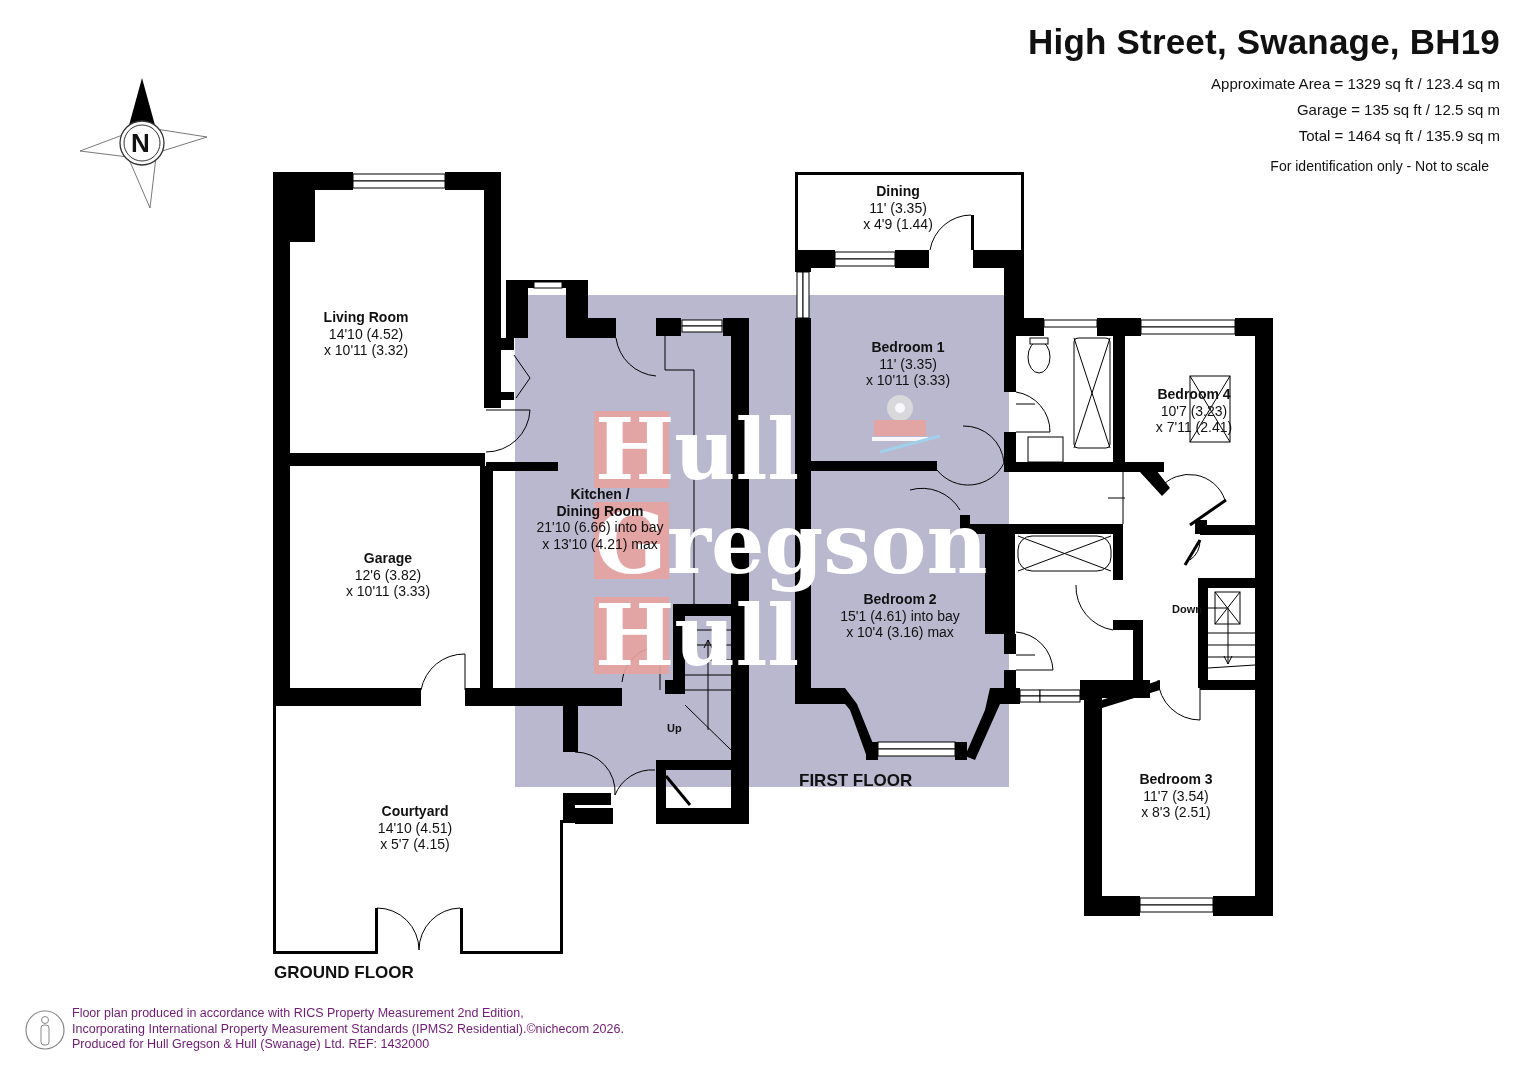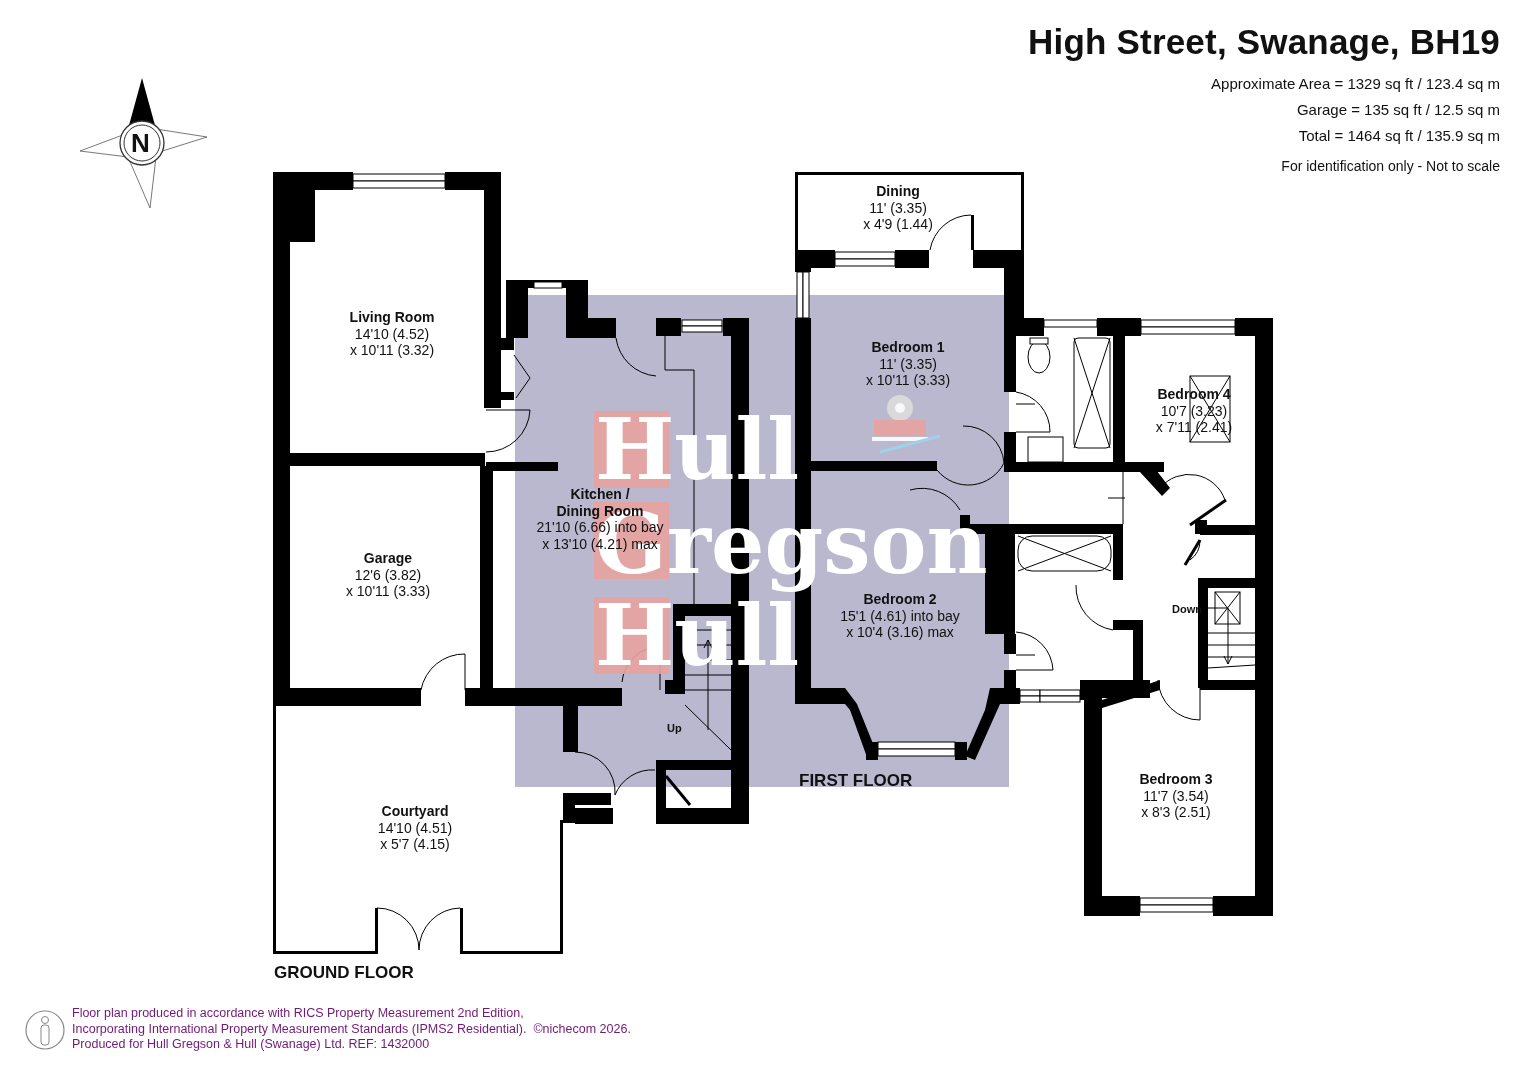--- a/index.html
+++ b/index.html
@@ -2,28 +2,28 @@
 <html><head>
 <meta charset="utf-8">
 <style>
   html, body { margin:0; padding:0; background:#ffffff; }
   body { width:1527px; height:1080px; position:relative; overflow:hidden;
          font-family:"Liberation Sans", sans-serif; color:#111; }
   .abs { position:absolute; }
   #plan { position:absolute; left:0; top:0; width:1527px; height:1080px; }
   .title { right:27px; top:22px; font-size:35px; font-weight:bold; text-align:right; white-space:nowrap; letter-spacing:0.2px; }
   .area-line { right:27px; font-size:15px; text-align:right; white-space:nowrap; color:#111; }
-  .note { right:27px; top:158px; font-size:14px; text-align:right; white-space:nowrap; }
+  .note { right:38px; top:158px; font-size:14px; text-align:right; white-space:nowrap; }
   .room { position:absolute; text-align:center; transform:translateX(-50%); white-space:nowrap; line-height:16.5px; font-size:14px; }
   .room .rn { font-weight:bold; display:block; }
   .room .rd { display:block; }
   .floor-label { font-weight:bold; font-size:17px; white-space:nowrap; }
   .small-label { font-weight:bold; font-size:11px; }
   .footer { left:72px; top:1006px; font-size:12.5px; line-height:15.5px; color:#701a75; white-space:nowrap; }
-  .footer .copy { margin-left:7px; }
+  .footer .copy { margin-left:0; }
   .wm { position:absolute; font-family:"DejaVu Serif", serif; font-weight:bold; color:#ffffff; font-size:84px; line-height:84px; }
   .wm-box { position:absolute; background:#e8a3a0; opacity:0.9; }
 </style>
 </head>
 <body>
 
 <svg id="plan" viewBox="0 0 1527 1080" xmlns="http://www.w3.org/2000/svg">
 
   <rect x="515" y="295" width="494" height="492" fill="#b9b8ce"></rect>
 
@@ -265,21 +265,21 @@
 </div>
 
 <div class="abs title">High Street, Swanage, BH19</div>
 <div class="abs area-line" style="top:75px;">Approximate Area = 1329 sq ft / 123.4 sq m</div>
 <div class="abs area-line" style="top:101px;">Garage = 135 sq ft / 12.5 sq m</div>
 <div class="abs area-line" style="top:127px;">Total = 1464 sq ft / 135.9 sq m</div>
 <div class="abs note">For identification only - Not to scale</div>
 
 <div class="abs" style="left:131px;top:128px;font-size:26px;font-weight:bold;">N</div>
 
-<div class="room" style="left:392px;top:309px;">
+<div class="room" style="left:366px;top:309px;">
   <span class="rn">Living Room</span>
   <span class="rd">14'10 (4.52)</span>
   <span class="rd">x 10'11 (3.32)</span>
 </div>
 <div class="room" style="left:388px;top:550px;">
   <span class="rn">Garage</span>
   <span class="rd">12'6 (3.82)</span>
   <span class="rd">x 10'11 (3.33)</span>
 </div>
 <div class="room" style="left:600px;top:486px;">

